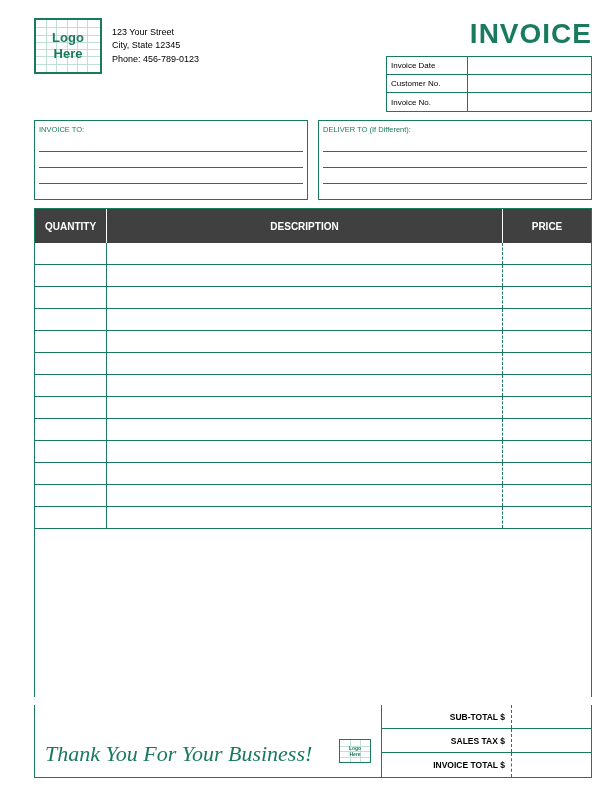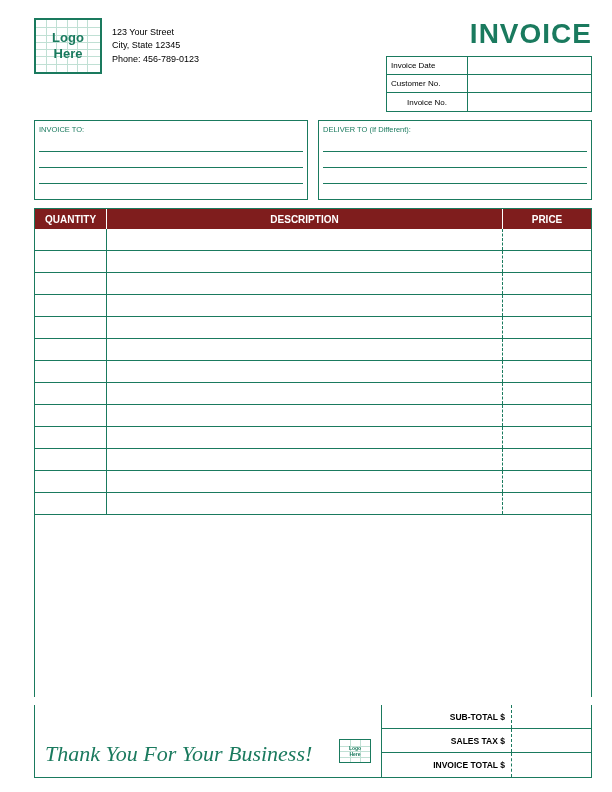--- a/index.html
+++ b/index.html
@@ -117,21 +117,20 @@
 
     .invoice-field-row {
       display: flex;
       border-bottom: 1px solid #1a7a5e;
       height: 18px;
       align-items: center;
     }
 
     .invoice-field-row:last-child {
       border-bottom: none;
-      text-align: center;
     }
 
     .invoice-field-label {
       font-size: 8px;
       padding: 0 4px;
       width: 80px;
       flex-shrink: 0;
       color: #000;
     }
 
@@ -184,25 +183,25 @@
     .items-table {
       flex: 1;
       display: flex;
       flex-direction: column;
       border: 1px solid #1a7a5e;
       border-bottom: none;
     }
 
     .table-header {
       display: flex;
-      background: #7f1d1d;
+      background: #404040;
       color: #fff;
       font-weight: bold;
       font-size: 10px;
-      height: 20px;
+      height: 34px;
       align-items: center;
     }
 
     .col-qty {
       width: 72px;
       flex-shrink: 0;
       text-align: center;
       border-right: 1px solid #fff;
       height: 100%;
       display: flex;

